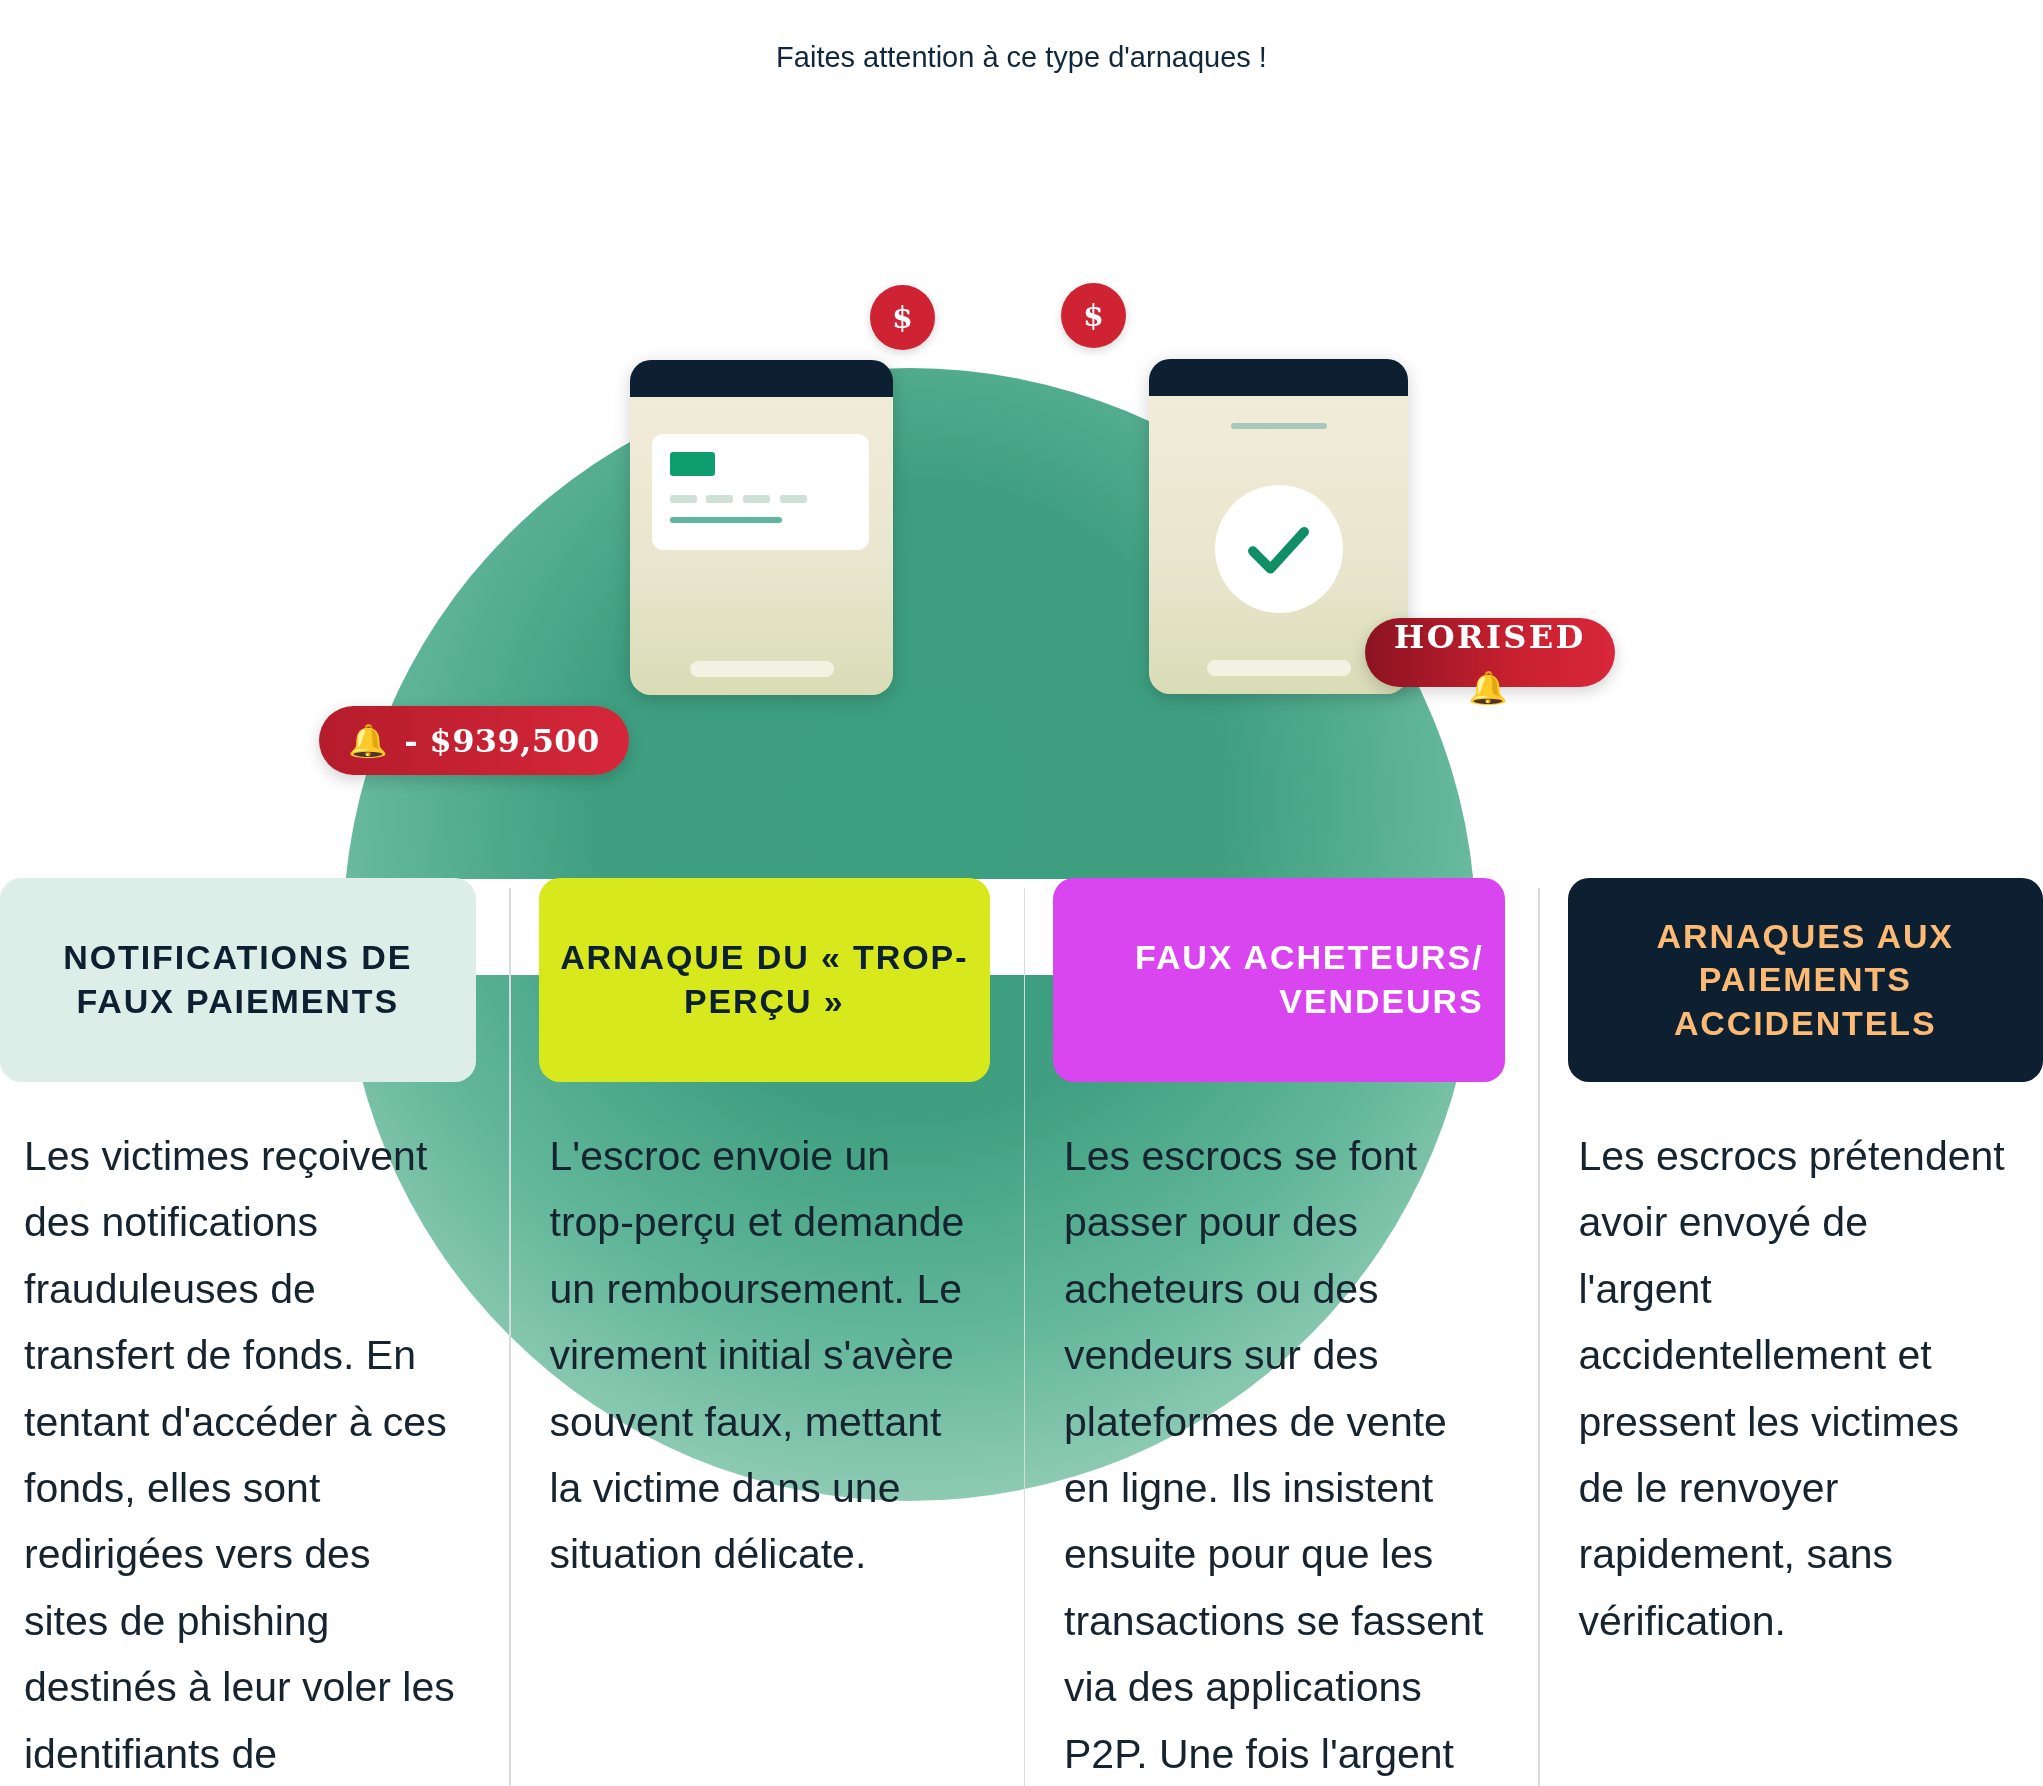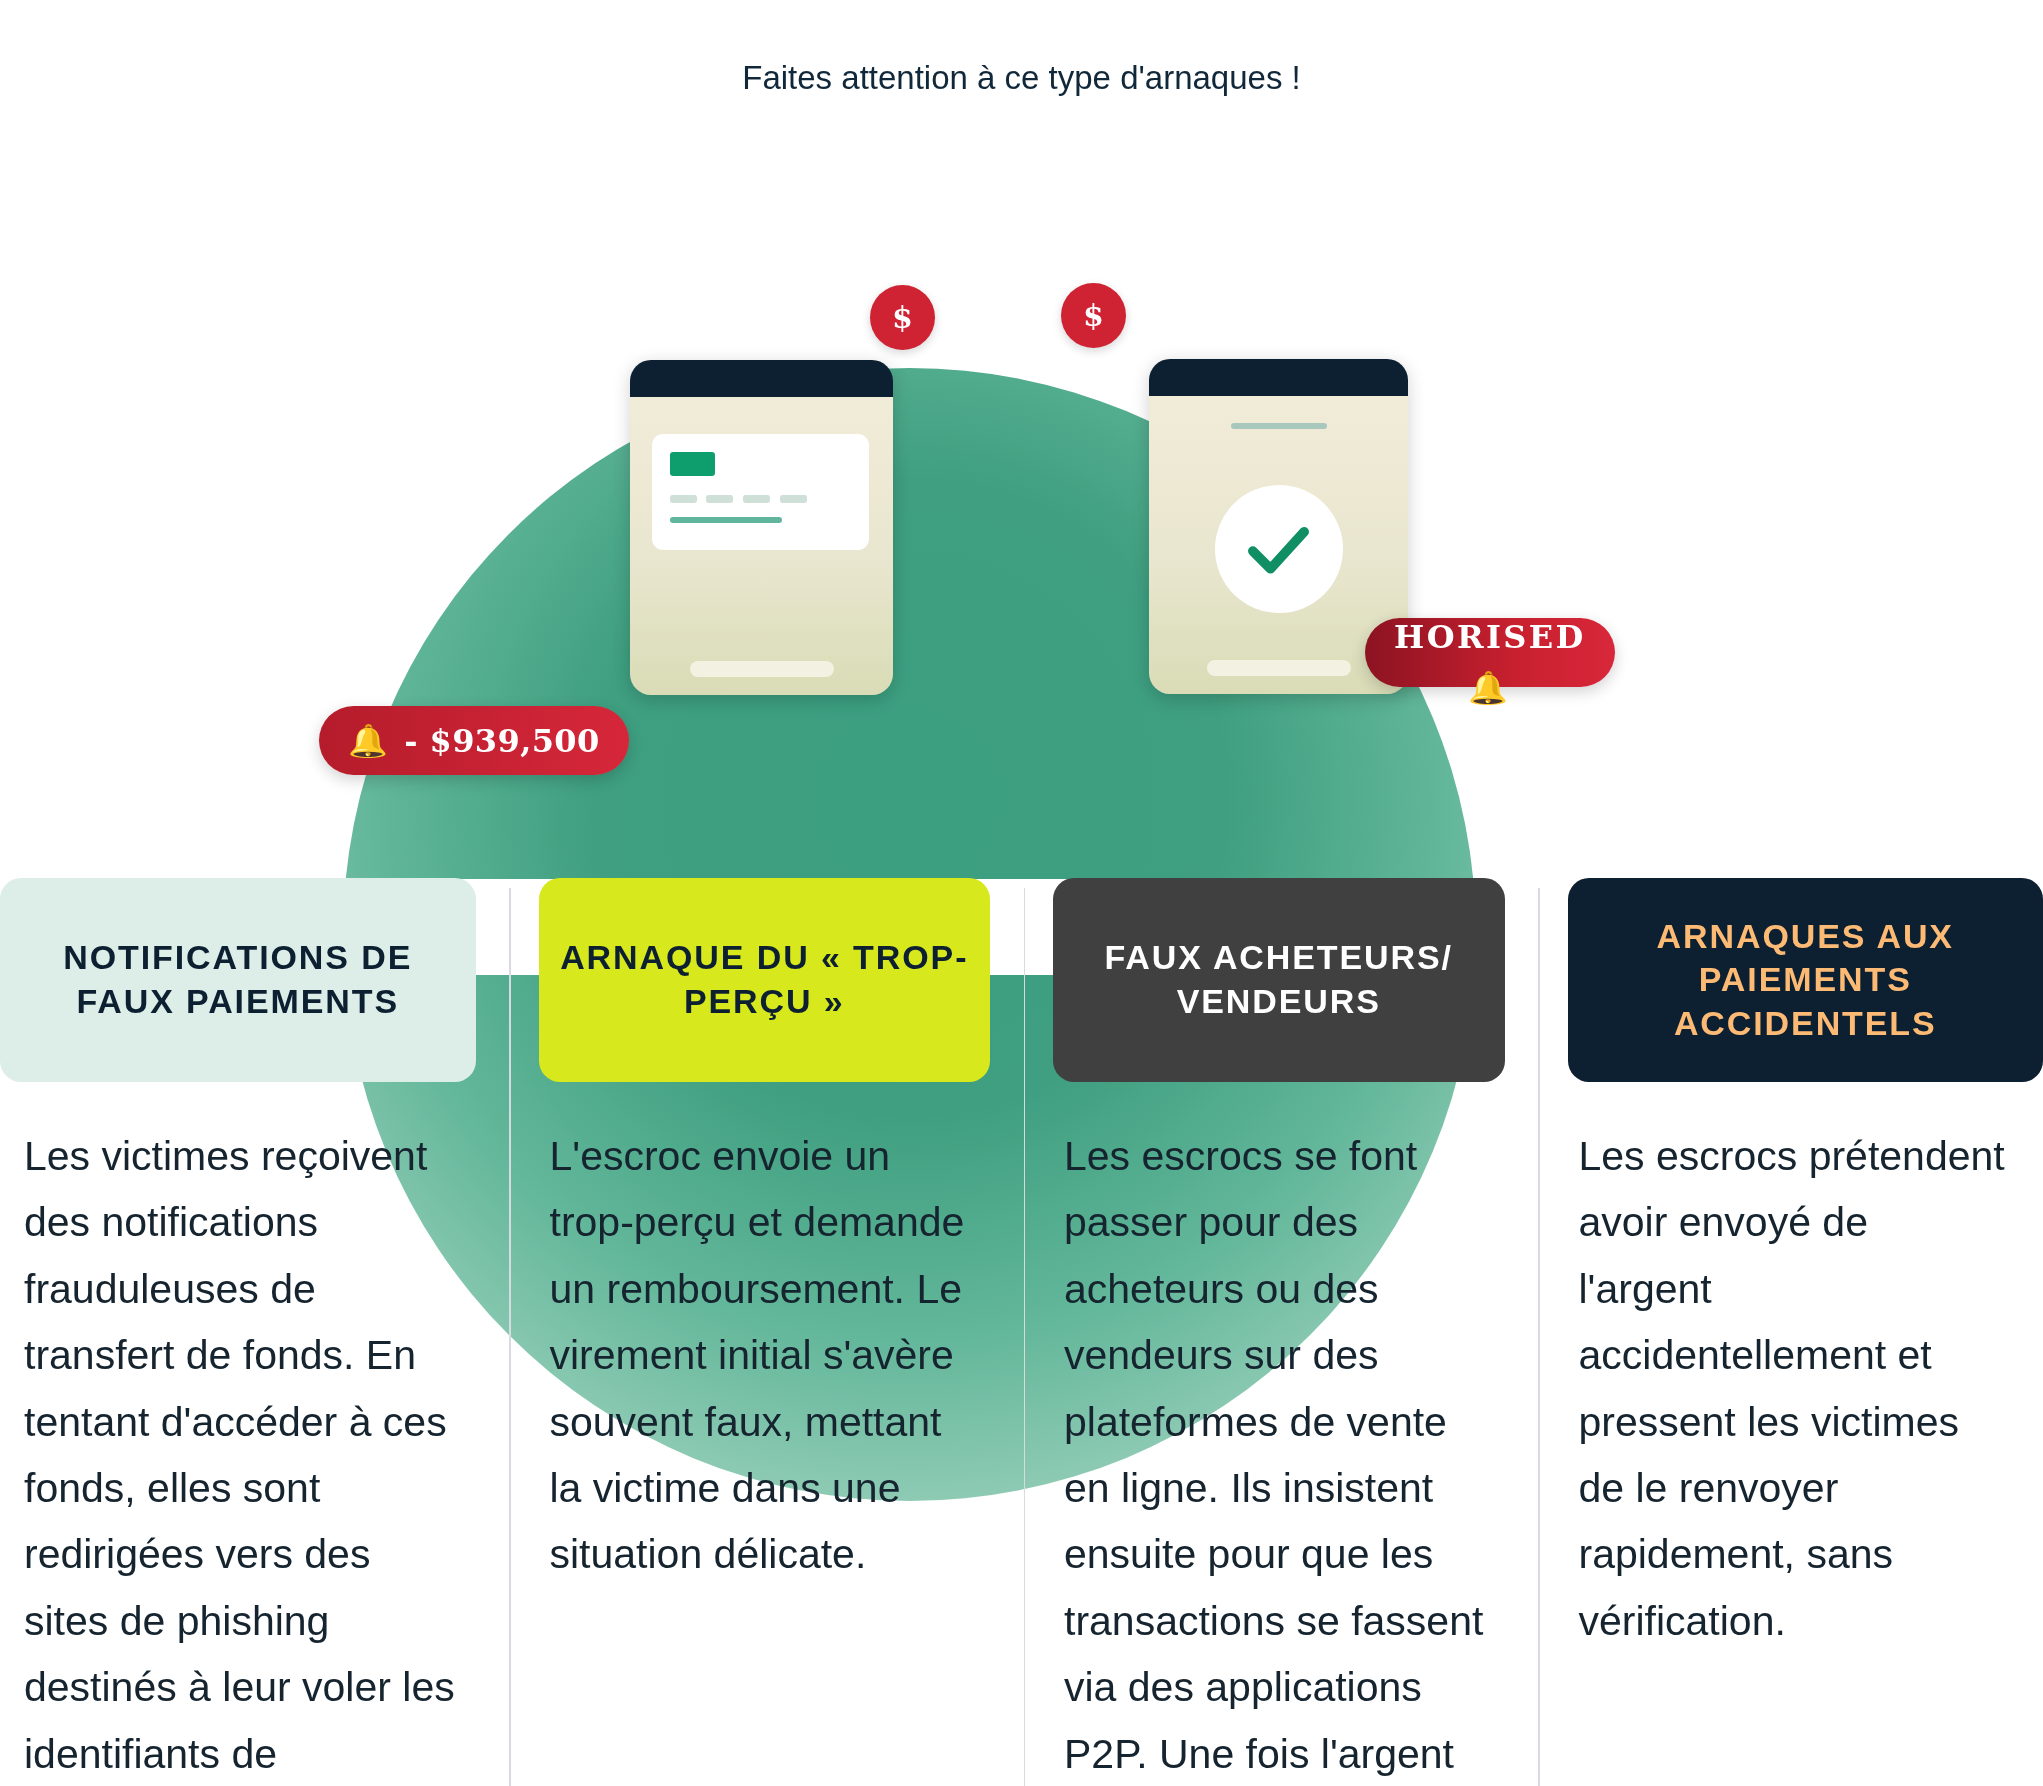--- a/index.html
+++ b/index.html
@@ -25,22 +25,22 @@
     font-family: "DejaVu Serif", serif;
     font-weight: 700;
     font-size: 73px;
     line-height: 1.15;
     color: #0d2031;
     letter-spacing: -0.4px;
     margin: 0 auto;
     max-width: 1596px;
   }
   .subtitle {
-    margin-top: 38px;
-    font-size: 33px;
+    margin-top: 20px;
+    font-size: 29px;
     color: #11283a;
     font-family: "Liberation Sans", sans-serif;
   }
 
   
   .illustration {
     position: absolute;
     left: 0;
     top: 303px;
     width: 2043px;
@@ -256,21 +256,21 @@
     text-align: center;
     padding: 16px 21px;
     box-sizing: border-box;
     font-weight: 700;
     font-size: 34px;
     line-height: 1.28;
     letter-spacing: 1.9px;
   }
   .c1 .label-box { background: #dceee7; color: #0d2031; margin-left: 0; }
   .c2 .label-box { background: #d7e81c; color: #0d2031; }
-  .c3 .label-box { background: #404040; color: #ffffff; }
+  .c3 .label-box { background: #d946ef; color: #ffffff; text-align: right; }
   .c4 .label-box { background: #0d2031; color: #fdba74; margin-right: 0; }
 
   .body-text {
     margin: 41px 35px 0 35px;
     font-size: 41px;
     line-height: 1.62;
     color: #15242f;
   }
   .c1 .body-text { margin-left: 24px; }
   .c4 .body-text { margin-left: 35px; }

